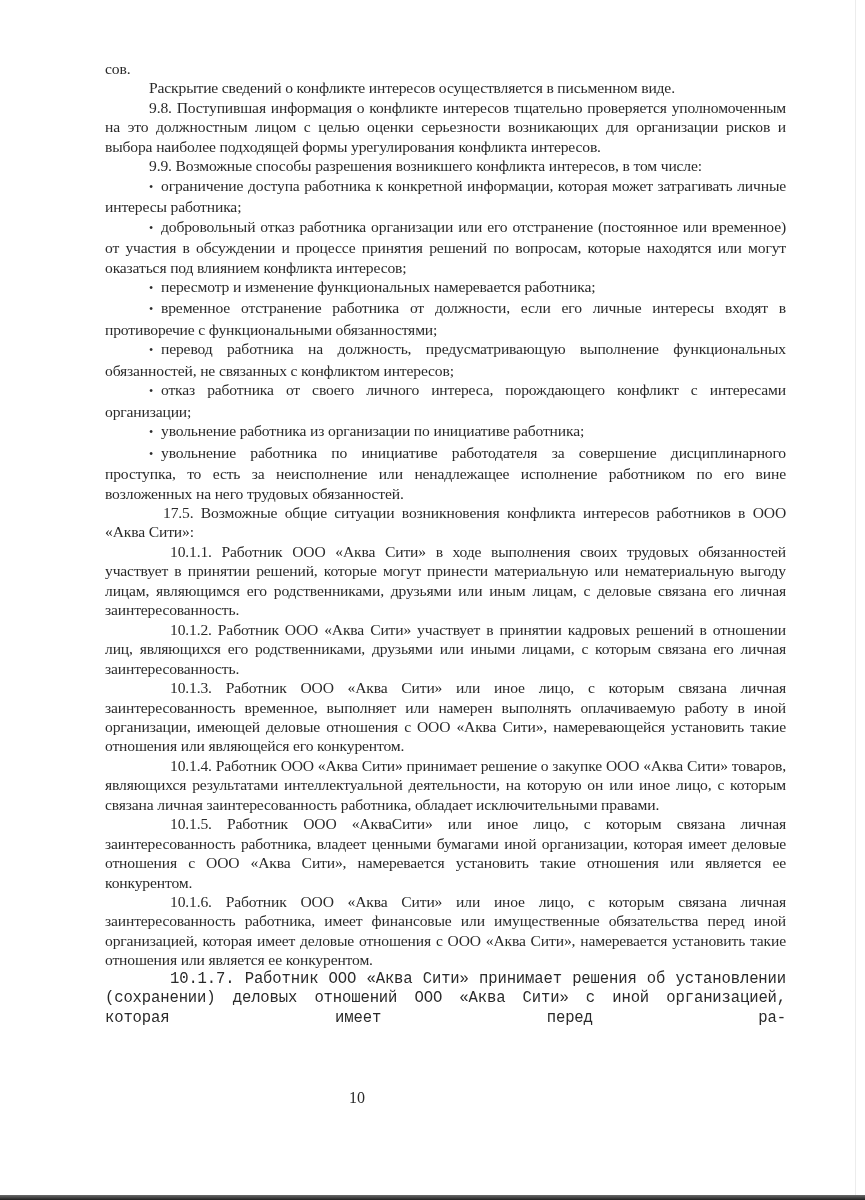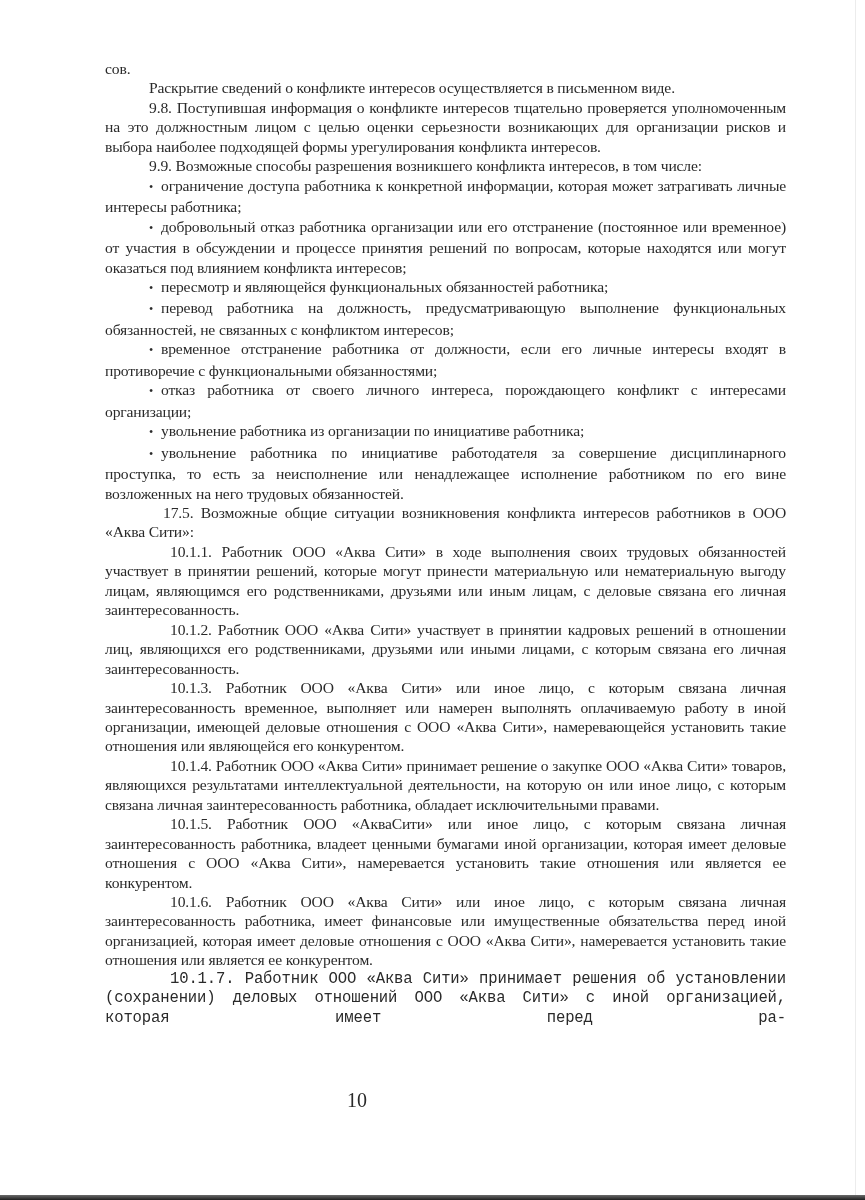--- a/index.html
+++ b/index.html
@@ -46,21 +46,21 @@
       font-size: 15.4px;
       letter-spacing: -0.2px;
       padding-left: 6px;
     }
     .page-number {
       position: absolute;
       top: 1089px;
       left: 0;
       width: 703px;
       text-align: center;
-      font-size: 20px;
+      font-size: 16px;
       padding-left: 11px;
       box-sizing: border-box;
     }
     .bottom-bar {
       position: absolute;
       left: 0;
       bottom: 0;
       width: 865px;
       height: 5px;
       background: linear-gradient(#6b6b6b, #1e1e1e);
@@ -81,23 +81,23 @@
 
 <div class="page">
   <p class="p">сов.</p>
   <p class="p ind">Раскрытие сведений о конфликте интересов осуществляется в письменном виде.</p>
   <p class="p ind">9.8. Поступившая информация о конфликте интересов тщательно проверяется уполномоченным на это должностным лицом с целью оценки серьезности возникающих для организации рисков и выбора наиболее подходящей формы урегулирования конфликта интересов.</p>
   <p class="p ind">9.9. Возможные способы разрешения возникшего конфликта интересов, в том числе:</p>
 
   <div>
     <p class="p ind-bullet"><span class="bullet-mark">•</span><span>ограничение доступа работника к конкретной информации, которая может затрагивать личные интересы работника;</span></p>
     <p class="p ind-bullet"><span class="bullet-mark">•</span><span>добровольный отказ работника организации или его отстранение (постоянное или временное) от участия в обсуждении и процессе принятия решений по вопросам, которые находятся или могут оказаться под влиянием конфликта интересов;</span></p>
-    <p class="p ind-bullet"><span class="bullet-mark">•</span><span>пересмотр и являющейся функциональных обязанностей работника;</span></p>
+    <p class="p ind-bullet"><span class="bullet-mark">•</span><span>пересмотр и изменение функциональных намеревается работника;</span></p>
+    <p class="p ind-bullet"><span class="bullet-mark">•</span><span>временное отстранение работника от должности, если его личные интересы входят в противоречие с функциональными обязанностями;</span></p>
     <p class="p ind-bullet"><span class="bullet-mark">•</span><span>перевод работника на должность, предусматривающую выполнение функциональных обязанностей, не связанных с конфликтом интересов;</span></p>
-    <p class="p ind-bullet"><span class="bullet-mark">•</span><span>временное отстранение работника от должности, если его личные интересы входят в противоречие с функциональными обязанностями;</span></p>
     <p class="p ind-bullet"><span class="bullet-mark">•</span><span>отказ работника от своего личного интереса, порождающего конфликт с интересами организации;</span></p>
     <p class="p ind-bullet"><span class="bullet-mark">•</span><span>увольнение работника из организации по инициативе работника;</span></p>
     <p class="p ind-bullet"><span class="bullet-mark">•</span><span>увольнение работника по инициативе работодателя за совершение дисциплинарного проступка, то есть за неисполнение или ненадлежащее исполнение работником по его вине возложенных на него трудовых обязанностей.</span></p>
   </div>
 
   <p class="p ind-sub">17.5. Возможные общие ситуации возникновения конфликта интересов работников в ООО «Аква Сити»:</p>
 
   <div>
     <p class="p ind-subsub">10.1.1. Работник ООО «Аква Сити» в ходе выполнения своих трудовых обязанностей участвует в принятии решений, которые могут принести материальную или нематериальную выгоду лицам, являющимся его родственниками, друзьями или иным лицам, с деловые связана его личная заинтересованность.</p>
     <p class="p ind-subsub">10.1.2. Работник ООО «Аква Сити» участвует в принятии кадровых решений в отношении лиц, являющихся его родственниками, друзьями или иными лицами, с которым связана его личная заинтересованность.</p>

